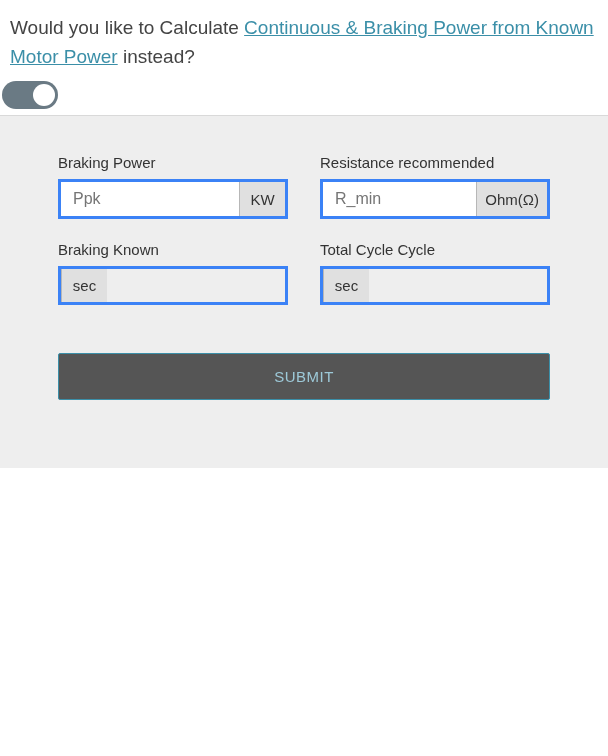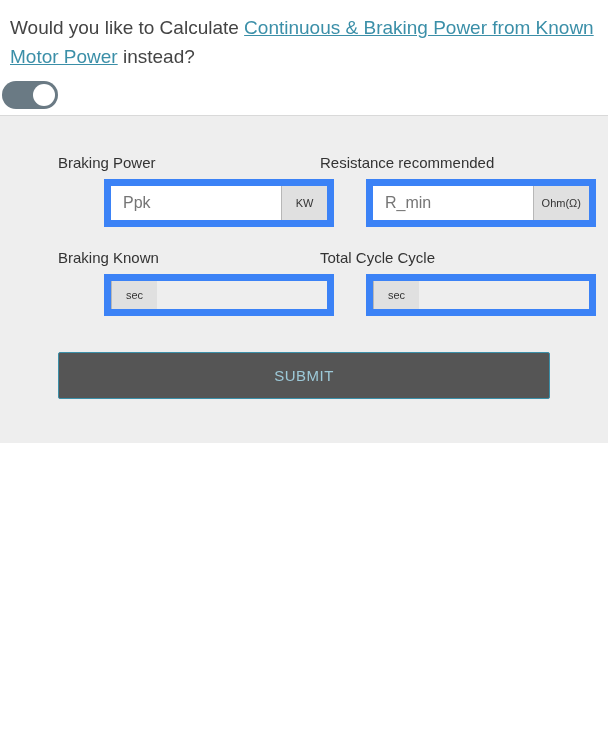--- a/index.html
+++ b/index.html
@@ -39,73 +39,72 @@
     height: 22px;
     background: #fff;
     border-radius: 50%;
     position: absolute;
     top: 3px;
     right: 3px;
   }
   .panel {
     background: #eee;
     border-top: 1px solid #d9d9d9;
-    padding: 38px 58px 44px 58px;
+    padding: 38px 58px 68px 58px;
     width: 608px;
   }
   .row {
     display: flex;
     gap: 32px;
     margin-bottom: 22px;
   }
   .col {
     flex: 1;
     min-width: 0;
   }
   .field-label {
     font-size: 15px;
     color: #333;
     margin-bottom: 8px;
     font-weight: 300;
   }
   .input-group {
     display: flex;
-    border: 7px solid #3b82f6;
+    border: 3px solid #3b82f6;
     width: 100%;
-    margin-left: 46px;
   }
   .input-group input {
     flex: 1;
     border: none;
     padding: 8px 12px;
     font-size: 16px;
     background: #fff;
     color: #333;
     outline: none;
     min-width: 0;
     font-weight: 300;
     font-family: inherit;
   }
   .input-group .unit {
     background: #e0e0e0;
     border-left: 1px solid #b7b7b7;
     padding: 8px 8px;
-    font-size: 11px;
+    font-size: 15px;
     color: #333;
     display: flex;
     align-items: center;
     justify-content: center;
     min-width: 46px;
     text-align: center;
     font-weight: 300;
   }
   .btn-row {
     display: flex;
     gap: 40px;
-    margin-top: 36px;
+    margin-top: 48px;
   }
   .btn {
     flex: 1;
     padding: 14px 0;
     font-size: 15px;
     letter-spacing: 0.5px;
     cursor: pointer;
     text-align: center;
     border-radius: 2px;
     font-weight: 300;

